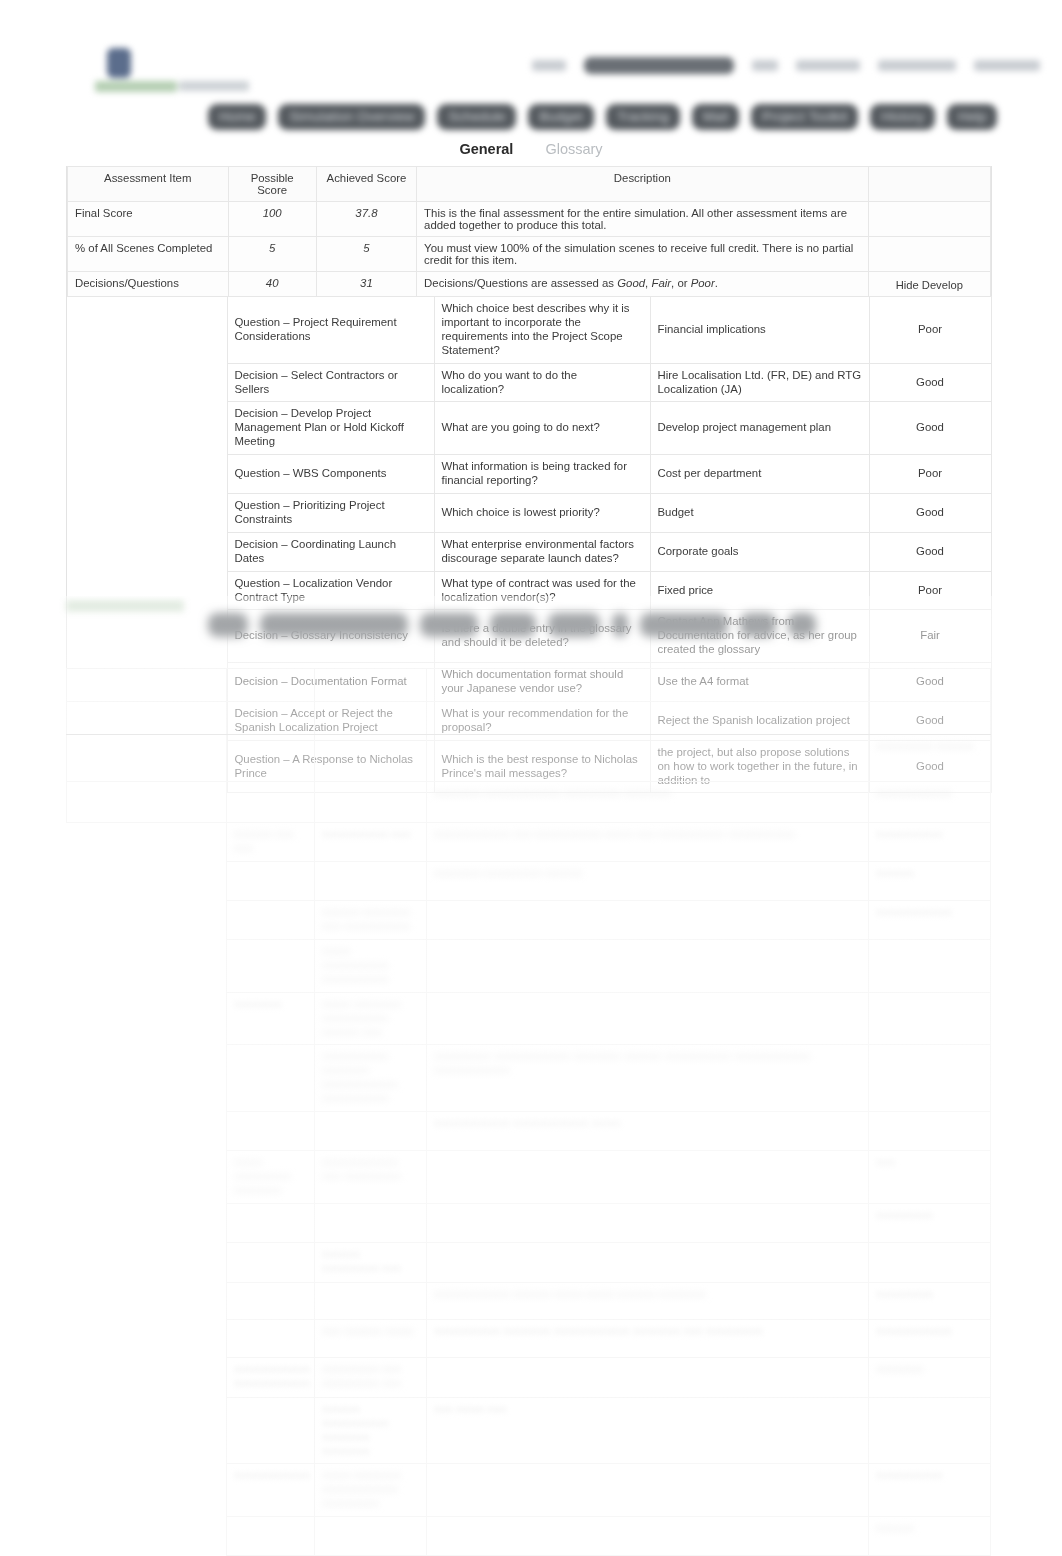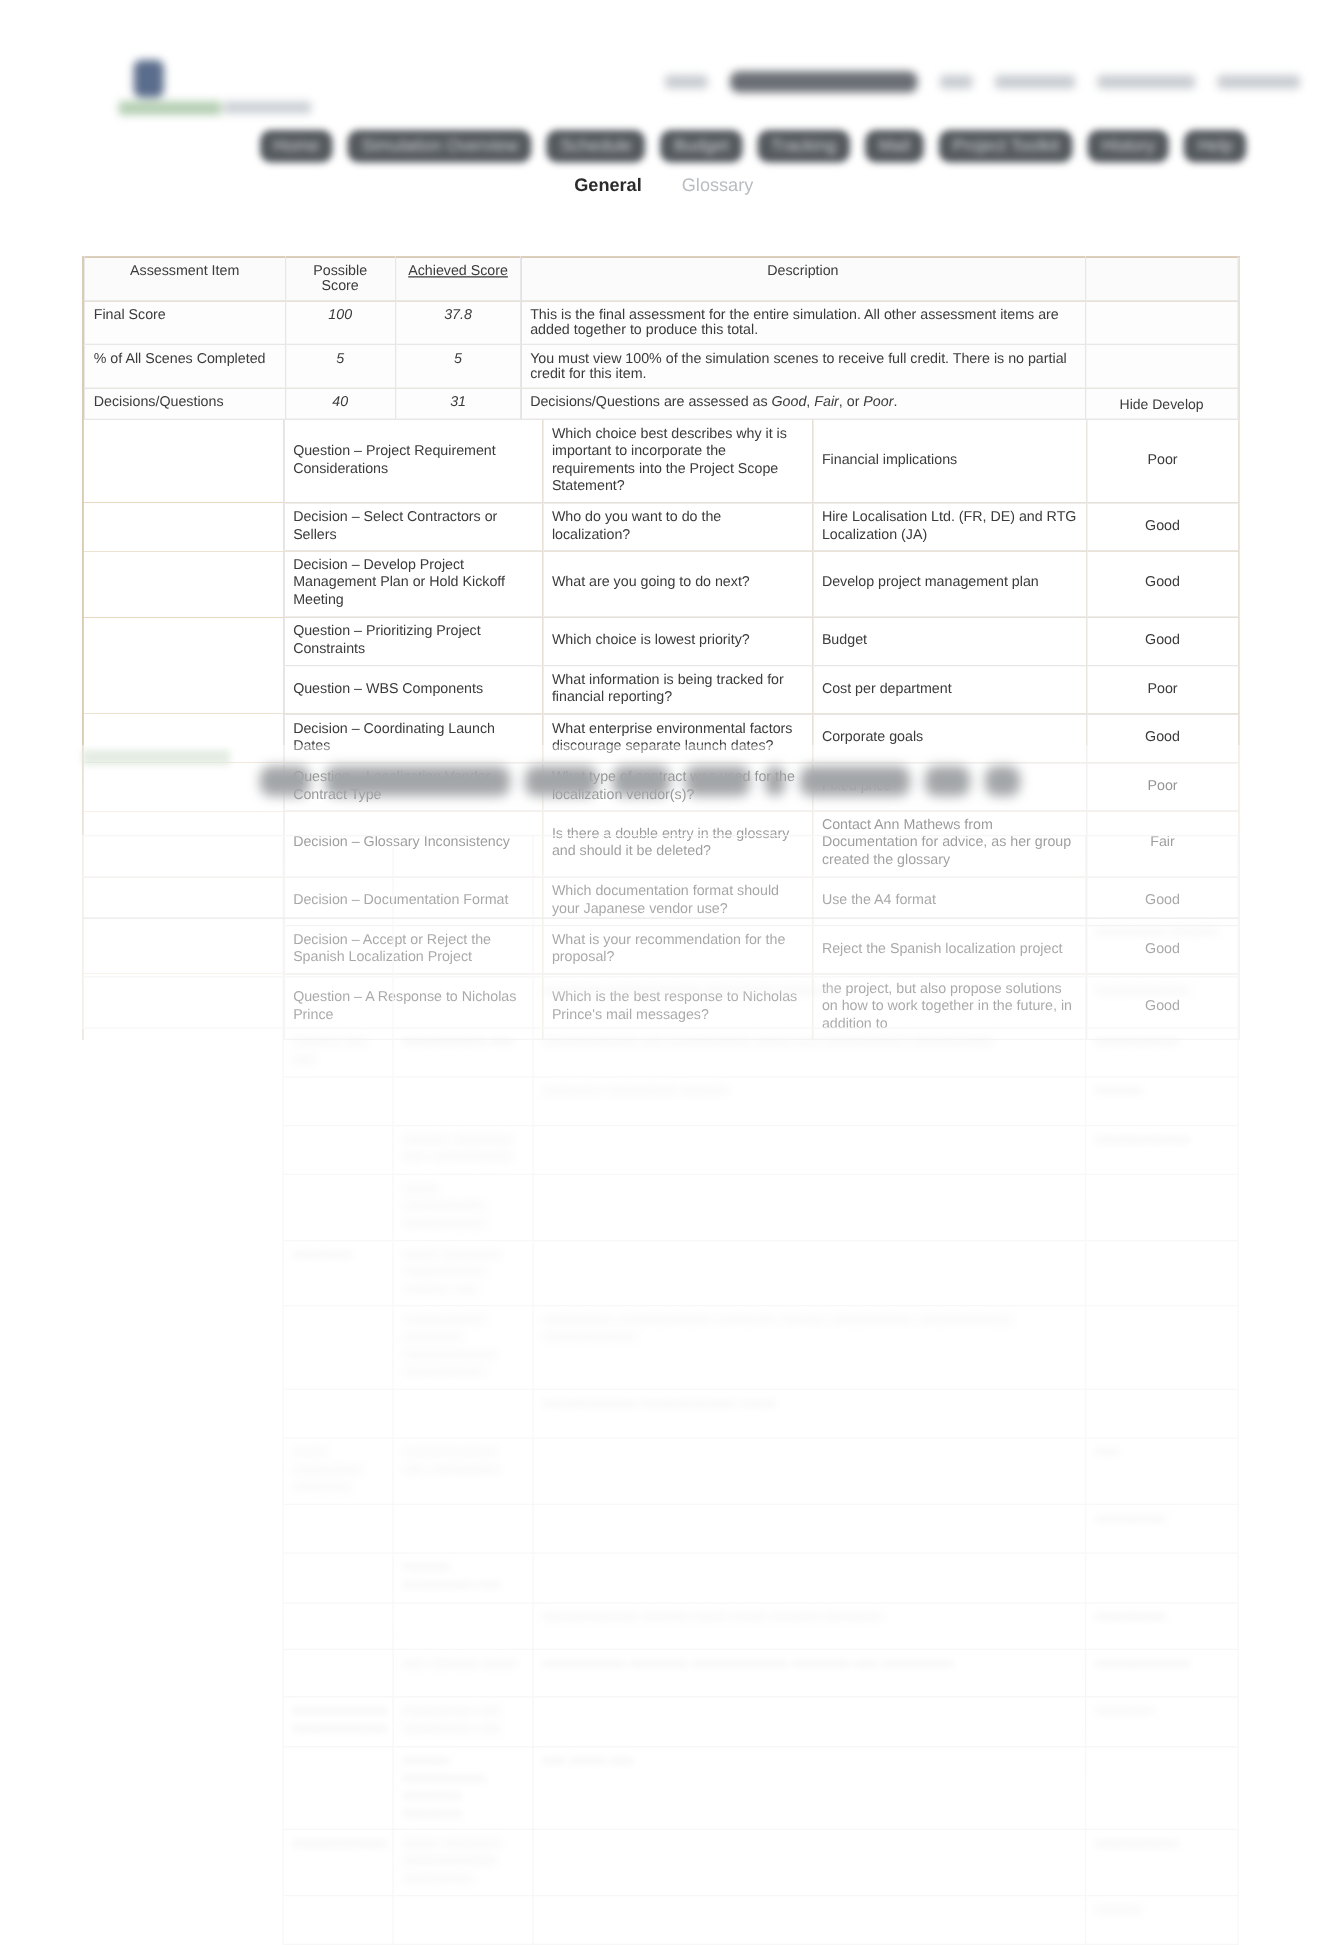--- a/index.html
+++ b/index.html
@@ -125,42 +125,41 @@
     color: #2b2b2b;
     font-weight: bold;
   }
 
   
   .panel {
     position: absolute;
     left: 66px;
     top: 166px;
     width: 924px;
-    background: #a16207;
+    background: #a3a3a3;
     border-left: 1px solid #e3e3e3;
     border-right: 1px solid #e3e3e3;
-    margin-top: 39px;
   }
 
   table.sc {
     border-collapse: collapse;
     width: 924px;
     table-layout: fixed;
     font-size: 11.4px;
   }
   table.sc td, table.sc th {
     border: 1px solid #e7e7e7;
     vertical-align: top;
     padding: 5px 7px;
     font-weight: normal;
     color: #3b3b3b;
   }
   .c-item   { width: 160px; }
   .c-poss   { width: 88px;  text-align: center; }
-  .c-ach    { width: 100px; text-align: center; text-decoration: underline; }
+  .c-ach    { width: 100px; text-align: center; }
   .c-desc   { width: 450px; }
   .c-assess { width: 122px; text-align: center; }
 
   .hdr td { text-align: center; color: #4a4a4a; background: #fbfbfb; }
   .hdr .c-item { text-align: center; }
   .row-summary td { background: #fdfdfd; }
   .numcell { text-align: center; font-style: italic; }
   em { font-style: italic; }
 
   .hide-details {
@@ -375,31 +374,31 @@
           </tr>
           <tr class="drow">
             <td class="blank" style="border-right: 1px solid rgb(231, 231, 231); border-top: none; border-bottom: none;"></td>
             <td class="scene">Decision – Develop Project Management Plan or Hold Kickoff Meeting</td>
             <td class="q">What are you going to do next?</td>
             <td class="choice">Develop project management plan</td>
             <td class="assess">Good</td>
           </tr>
           <tr class="drow">
             <td class="blank" style="border-right: 1px solid rgb(231, 231, 231); border-top: none; border-bottom: none;"></td>
+            <td class="scene">Question – WBS Components</td>
+            <td class="q">What information is being tracked for financial reporting?</td>
+            <td class="choice">Cost per department</td>
+            <td class="assess">Poor</td>
+          </tr>
+          <tr class="drow">
+            <td class="blank" style="border-right: 1px solid rgb(231, 231, 231); border-top: none; border-bottom: none;"></td>
             <td class="scene">Question – Prioritizing Project Constraints</td>
             <td class="q">Which choice is lowest priority?</td>
             <td class="choice">Budget</td>
             <td class="assess">Good</td>
-          </tr>
-          <tr class="drow">
-            <td class="blank" style="border-right: 1px solid rgb(231, 231, 231); border-top: none; border-bottom: none;"></td>
-            <td class="scene">Question – WBS Components</td>
-            <td class="q">What information is being tracked for financial reporting?</td>
-            <td class="choice">Cost per department</td>
-            <td class="assess">Poor</td>
           </tr>
           <tr class="drow">
             <td class="blank" style="border-right: 1px solid rgb(231, 231, 231); border-top: none; border-bottom: none;"></td>
             <td class="scene">Decision – Coordinating Launch Dates</td>
             <td class="q">What enterprise environmental factors discourage separate launch dates?</td>
             <td class="choice">Corporate goals</td>
             <td class="assess">Good</td>
           </tr>
           <tr class="drow">
             <td class="blank" style="border-right: 1px solid rgb(231, 231, 231); border-top: none; border-bottom: none;"></td>

